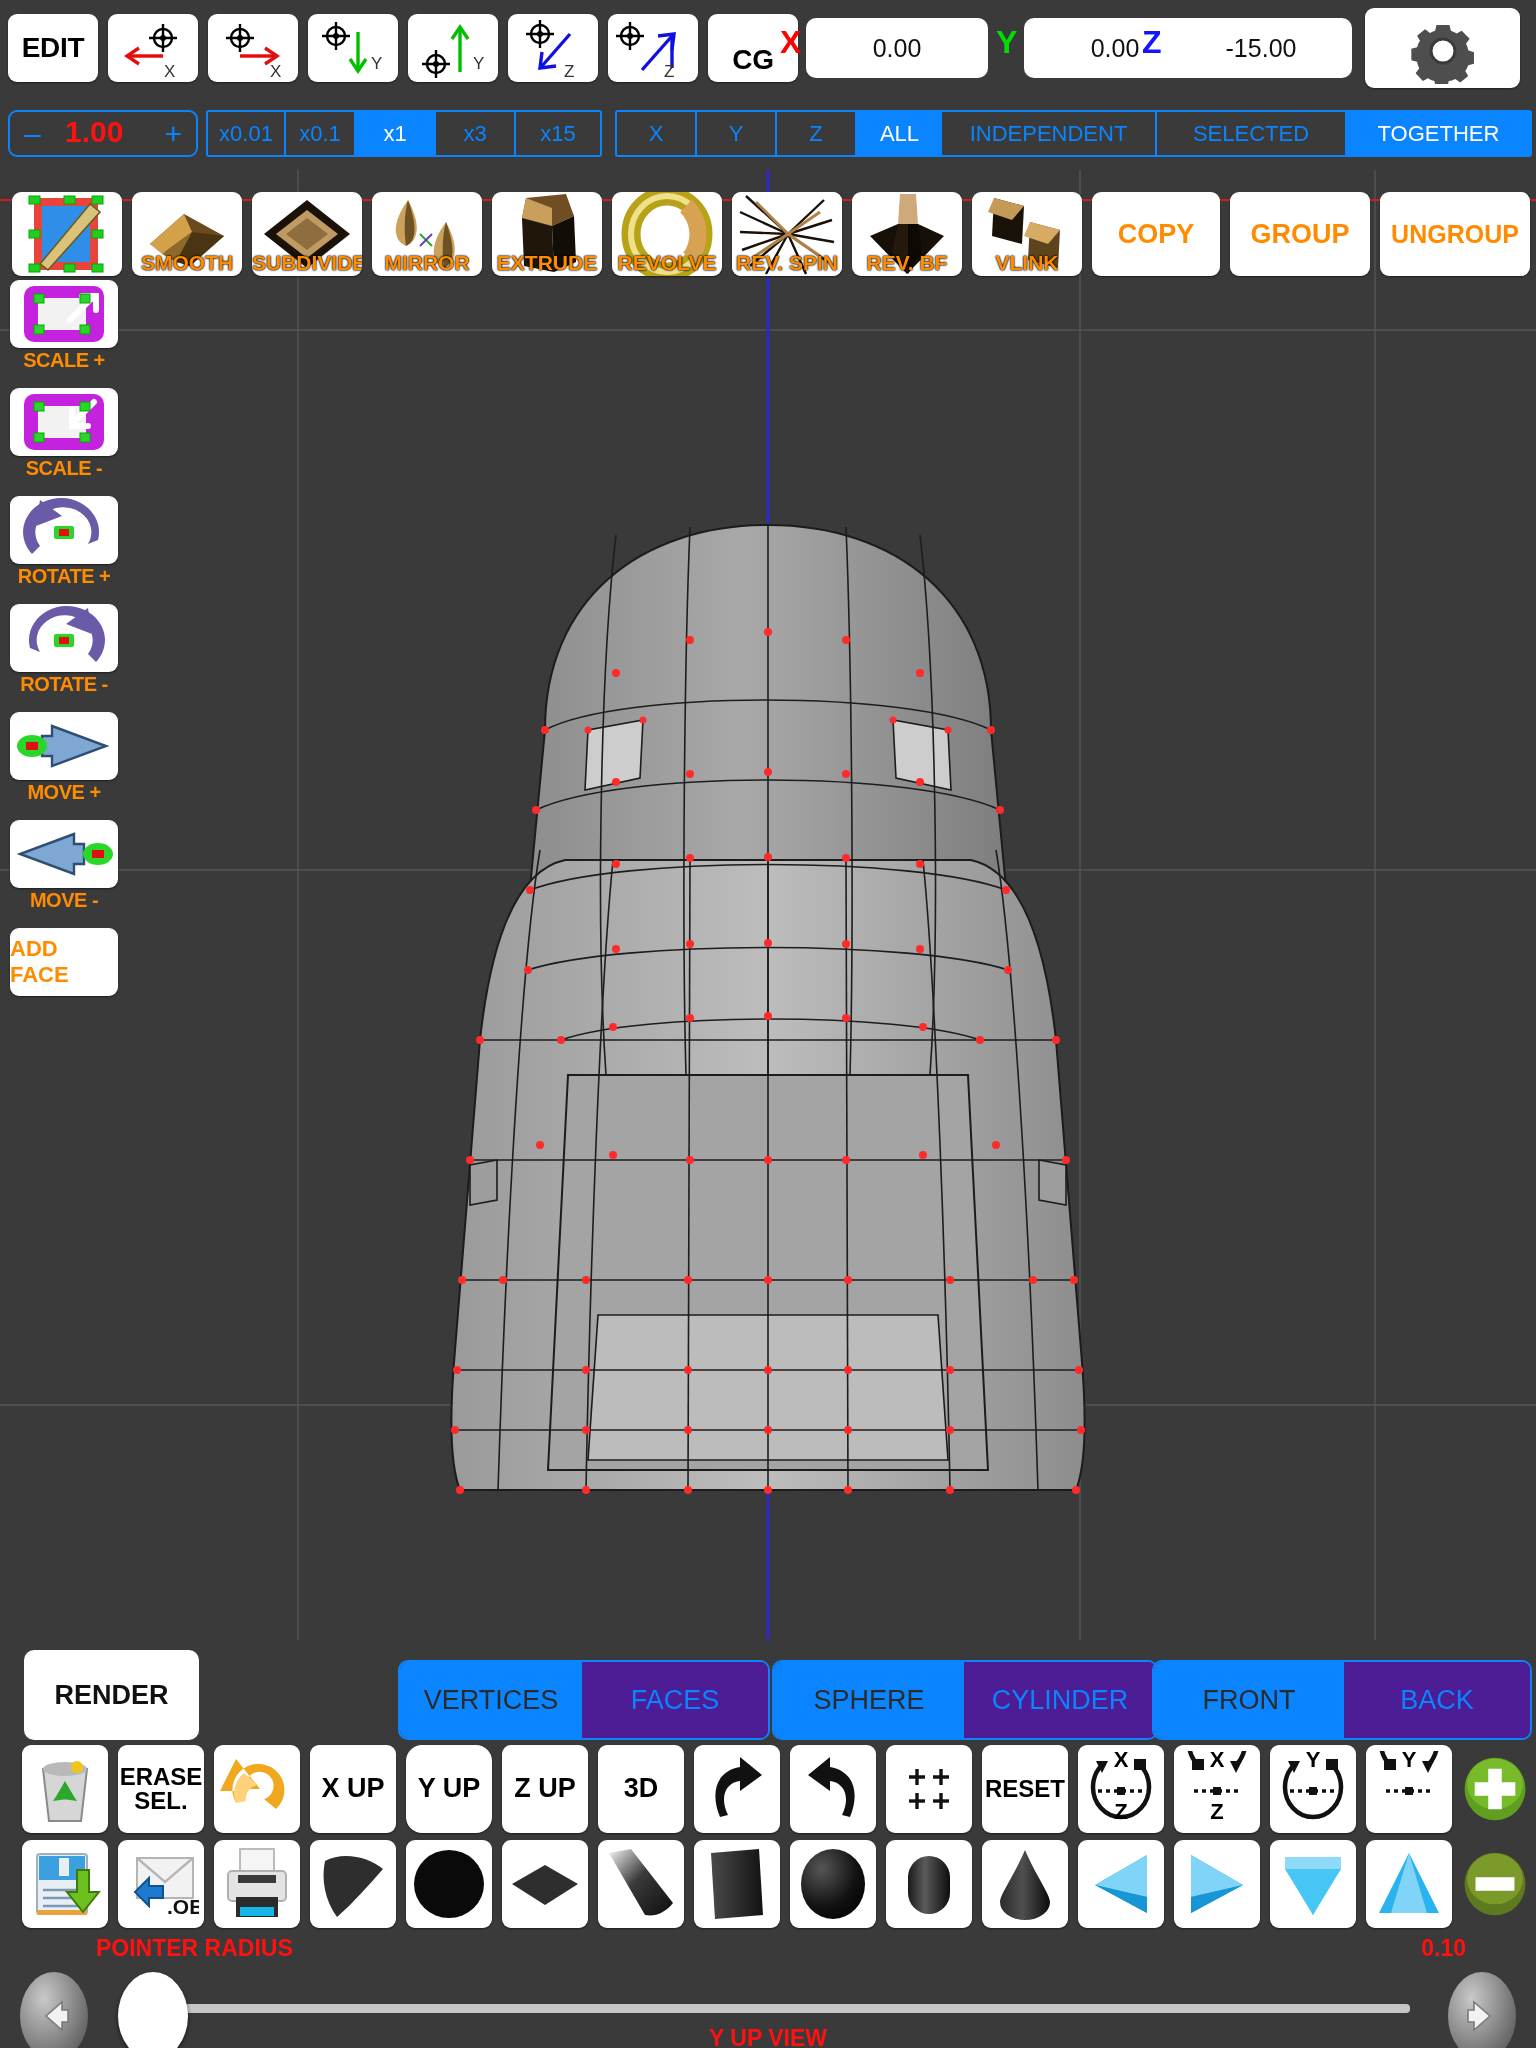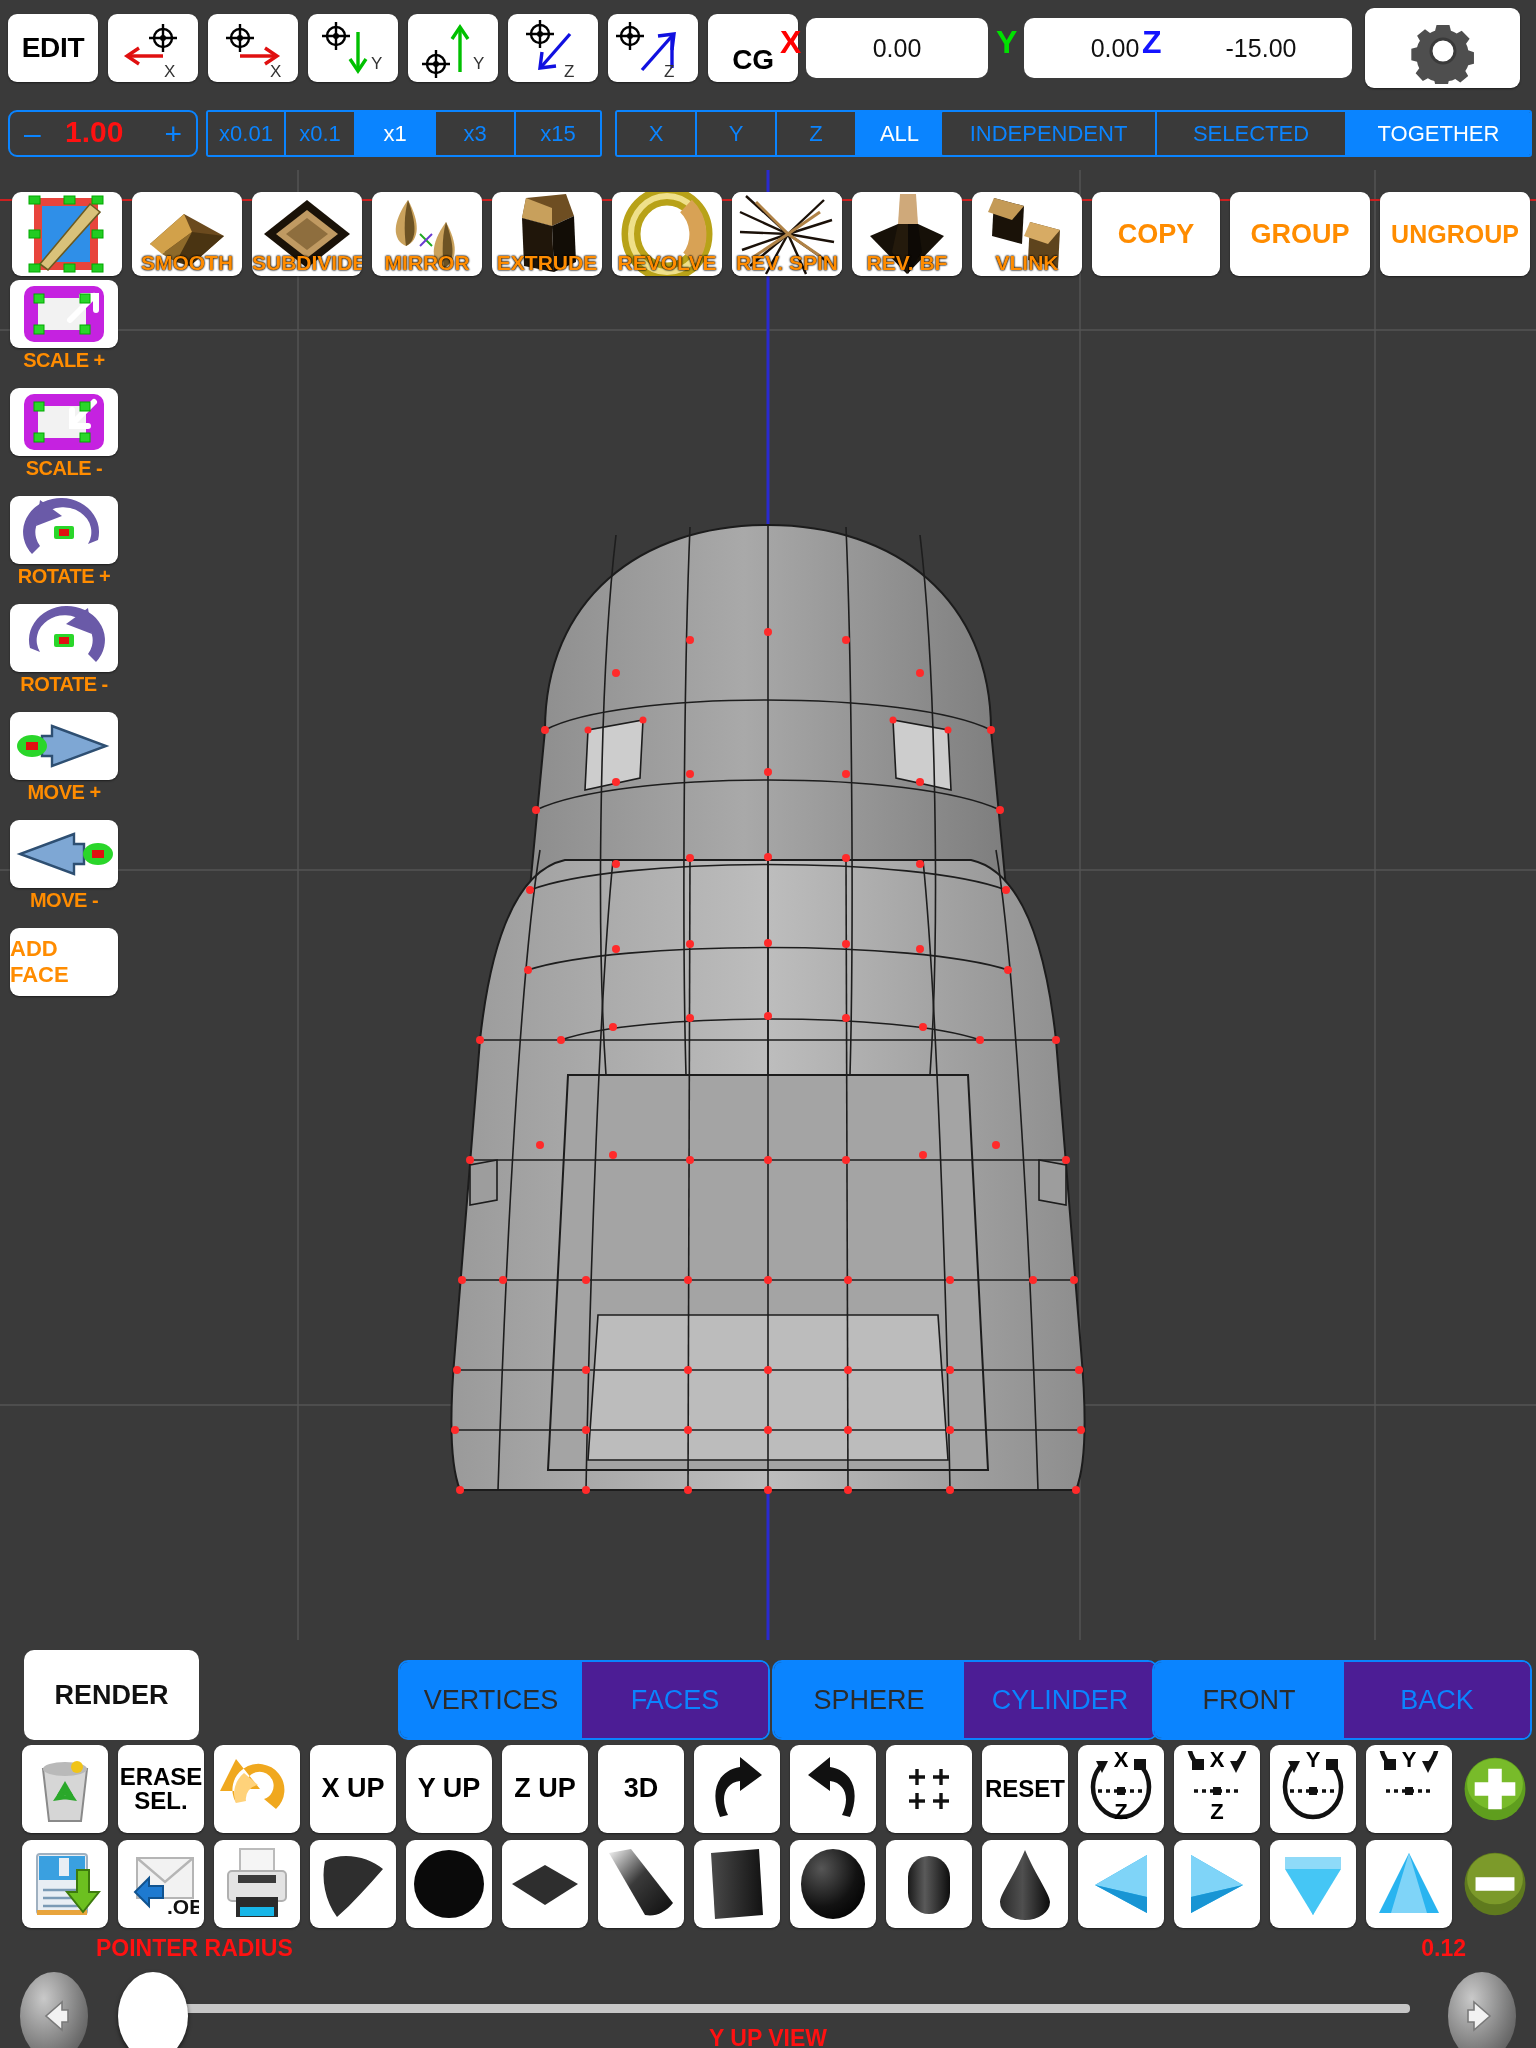--- a/index.html
+++ b/index.html
@@ -934,21 +934,21 @@
     <div class="icobtn" style="left:1462px;width:66px;background:transparent;box-shadow:none;">
       <svg width="78" height="80" viewBox="0 0 78 80">
         <ellipse cx="39" cy="40" rx="36" ry="37" fill="#5f7a1e"></ellipse>
         <ellipse cx="39" cy="34" rx="33" ry="30" fill="#7c9a2a"></ellipse>
         <rect x="16" y="32" width="46" height="16" fill="#fff"></rect>
       </svg>
     </div>
   </div>
 
   <div id="ptr-lbl">POINTER RADIUS</div>
-  <div id="ptr-val">0.12</div>
+  <div id="ptr-val">0.10</div>
   <div id="slider-track" style="width:1230px;left:180px;"></div>
   <div id="slider-knob"></div>
 
   <div class="navarrow" style="left:20px;">
     <svg width="44" height="44" viewBox="0 0 44 44">
       <path d="M30,8 L14,22 L30,36 L30,28 L36,28 L36,16 L30,16 Z" fill="#f2f2f2" stroke="#7a7a7a" stroke-width="1.6"></path>
     </svg>
   </div>
   <div class="navarrow" style="left:1448px;">
     <svg width="44" height="44" viewBox="0 0 44 44">

